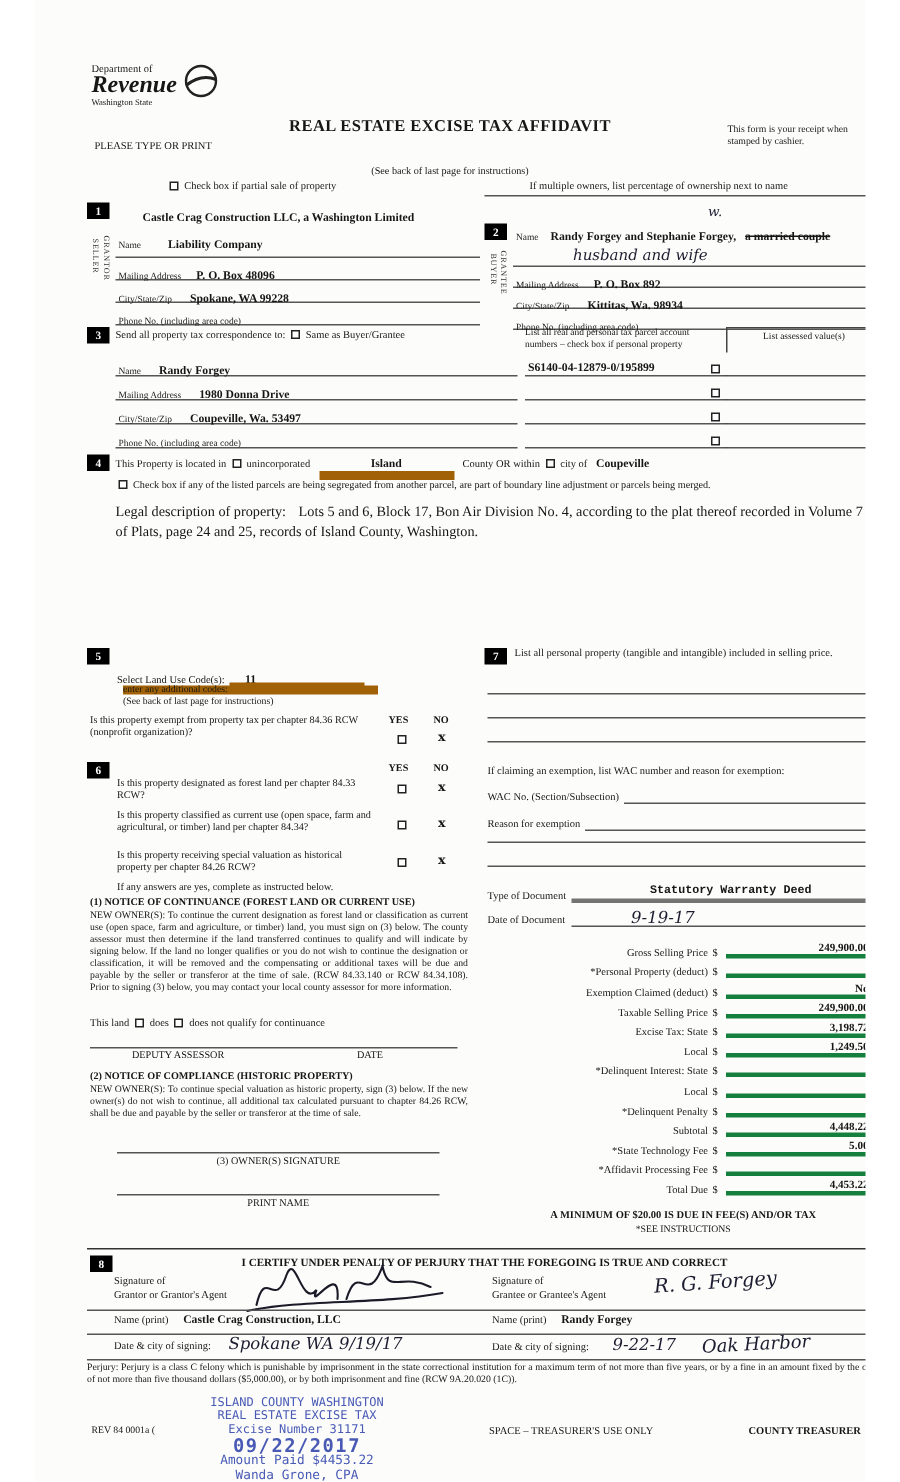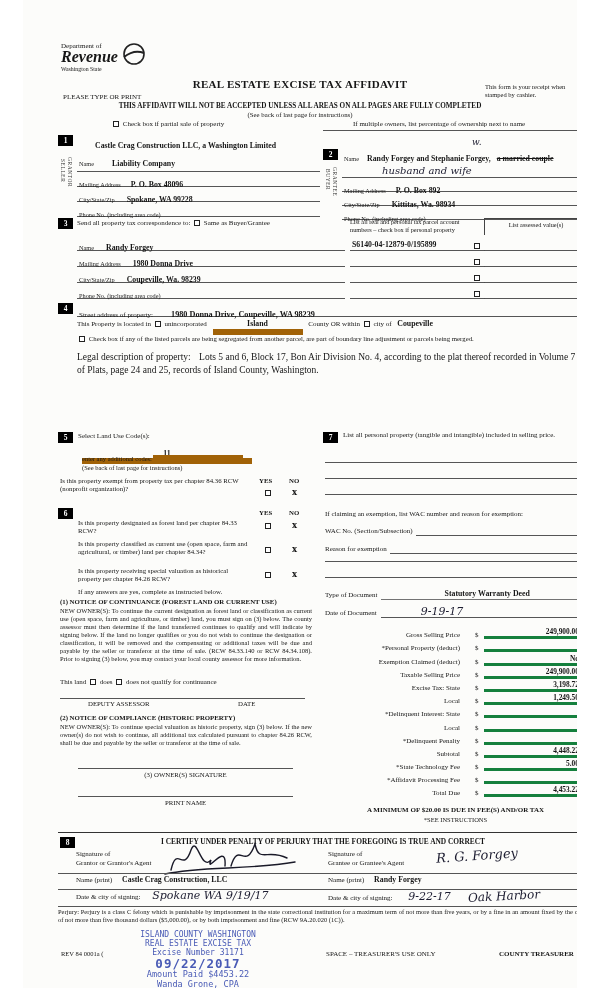--- a/index.html
+++ b/index.html
@@ -25,21 +25,21 @@
   .jus { text-align:justify; }
   .cb { display:inline-block; width:6px; height:6px; border:1px solid #222; background:#fff; vertical-align:-1px; margin:0 2px; }
   .badge { position:absolute; min-width:15px; height:11px; background:#000; color:#fff;
            font-size:7.5px; font-weight:bold; text-align:center; line-height:11px; padding:0 1px; }
   .vertlbl { position:absolute; writing-mode:vertical-rl; font-size:5.4px; letter-spacing:.6px; color:#333; }
   .frow { position:relative; border-bottom:1px solid #555; padding:1px 0 1px 2px; }
   .flbl { font-size:6.3px; color:#222; }
   .ulspan { display:inline-block; border-bottom:6px solid #a16207; }
   .blank { border-bottom:1px solid #555; height:13px; }
   .finrow { display:flex; align-items:flex-end; height:13.2px; font-size:7px; }
-  .finlbl { flex:0 0 150px; text-align:right; padding-right:15px; }
+  .finlbl { flex:0 0 150px; text-align:right; padding-right:3px; }
   .findollar { flex:0 0 9px; }
   .finval { flex:1; border-bottom:3px solid #15803d; text-align:right; font-weight:bold; font-size:7.4px; padding-right:6px; }
   .prow { display:flex; align-items:flex-end; height:16px; }
   .pcell { flex:1; border-bottom:1px solid #555; display:flex; align-items:flex-end; padding:0 2px 1px 2px; }
   .acell { flex:0 0 104px; border-left:1px solid #444; border-bottom:1px solid #555; }
   .yn { position:absolute; font-size:6.8px; font-weight:bold; }
   .ansx { font-weight:bold; font-size:8.5px; font-family:"DejaVu Serif", serif; }
   .stamp { color:#3a4db0; font-family:"DejaVu Sans Mono", monospace; text-align:center; opacity:.92; }
   .hr { position:absolute; border-top:1px solid #555; height:0; }
 </style>
@@ -58,21 +58,20 @@
       <svg width="26" height="26" viewBox="0 0 26 26">
         <circle cx="13" cy="12" r="10" fill="none" stroke="#222" stroke-width="1.6"></circle>
         <path d="M3,15 Q13,7 23,11" stroke="#222" stroke-width="2" fill="none"></path>
       </svg>
     </div>
   </div>
 
   <div class="abs c b" style="left:0;right:0;top:78px;font-size:11px;letter-spacing:.3px;">REAL ESTATE EXCISE TAX AFFIDAVIT</div>
   <div class="abs t7" style="left:40px;top:93px;">PLEASE TYPE OR PRINT</div>
   <div class="abs t65" style="left:462px;top:83px;width:102px;">This form is your receipt when stamped by cashier.</div>
-  <div class="abs c b" style="left:0;right:0;top:102px;font-size:7.2px;">THIS AFFIDAVIT WILL NOT BE ACCEPTED UNLESS ALL AREAS ON ALL PAGES ARE FULLY COMPLETED</div>
   <div class="abs c t68" style="left:0;right:0;top:111px;">(See back of last page for instructions)</div>
 
   <div class="abs t7" style="left:88px;top:120px;">
     <span class="cb"></span>
     <span>Check box if partial sale of property</span>
   </div>
   <div class="abs t7" style="left:330px;top:120px;">If multiple owners, list percentage of ownership next to name</div>
   <div class="hr" style="left:300px;top:130px;width:265px;"></div>
 
   <div class="abs" style="left:35px;top:133px;width:262px;">
@@ -136,21 +135,21 @@
       <div class="frow" style="height:16px;">
         <span class="flbl">Name</span>
         <span class="typed" style="margin-left:8px;">Randy Forgey</span>
       </div>
       <div class="frow" style="height:16px;">
         <span class="flbl">Mailing Address</span>
         <span class="typed" style="margin-left:8px;">1980 Donna Drive</span>
       </div>
       <div class="frow" style="height:16px;">
         <span class="flbl">City/State/Zip</span>
-        <span class="typed" style="margin-left:8px;">Coupeville, Wa. 98239</span>
+        <span class="typed" style="margin-left:8px;">Coupeville, Wa. 53497</span>
       </div>
       <div class="frow" style="height:16px;">
         <span class="flbl">Phone No. (including area code)</span>
       </div>
     </div>
 
     <div class="abs" style="left:292px;top:0;width:238px;">
       <div style="display:flex;">
         <div class="t63" style="flex:1;height:17px;padding-right:4px;">List all real and personal tax parcel account numbers – check box if personal property</div>
         <div class="t63 c" style="flex:0 0 104px;border:1px solid #444;border-bottom:none;height:17px;padding-top:2px;">List assessed value(s)</div>
@@ -178,24 +177,20 @@
         <div class="pcell">
             <span class="cb" style="margin-left:auto;"></span>
           </div>
         <div class="acell"></div>
       </div>
     </div>
   </div>
 
   <div class="abs" style="left:35px;top:302px;width:530px;">
     <div class="badge" style="left:0;top:1px;">4</div>
-    <div class="frow" style="height:15px;margin-left:19px;">
-      <span class="t7">Street address of property:</span>
-      <span class="typed9" style="margin-left:14px;">1980 Donna Drive, Coupeville, WA  98239</span>
-    </div>
     <div class="t7" style="height:15px;margin-left:19px;padding-top:3px;">
       <span>This Property is located in</span>
       <span class="cb"></span>
       <span>unincorporated</span>
       <span class="ulspan typed c" style="width:90px;margin:0 4px;">Island</span>
       <span>County OR within</span>
       <span class="cb"></span>
       <span>city of</span>
       <span class="typed" style="margin-left:4px;">Coupeville</span>
     </div>
@@ -205,21 +200,21 @@
     </div>
     <div class="t95" style="margin:6px 0 0 19px;width:505px;">
       <span>Legal description of property:</span>
       <span style="margin-left:6px;">Lots 5 and 6, Block 17, Bon Air Division No. 4, according to the plat thereof recorded in Volume 7 of Plats, page 24 and 25, records of Island County, Washington.</span>
     </div>
   </div>
 
   <div class="abs" style="left:35px;top:430px;width:256px;">
 
     <div class="badge" style="left:0;top:2px;">5</div>
-    <div class="abs t7" style="left:20px;top:2px;">Select Land Use Code(s):</div>
+    <div class="abs t7" style="left:20px;top:19px;">Select Land Use Code(s):</div>
     <div class="abs" style="left:24px;top:12px;">
       <span class="ulspan typed" style="width:170px;">11</span>
     </div>
     <div class="abs t65" style="left:24px;top:25px;">
       <span>enter any additional codes:</span>
       <span class="ulspan" style="width:90px;"></span>
     </div>
     <div class="abs t65" style="left:24px;top:34px;">(See back of last page for instructions)</div>
 
     <span class="yn" style="left:201px;top:47px;">YES</span>
@@ -284,21 +279,21 @@
     </div>
     <div class="abs t7" style="left:2px;top:115px;width:260px;display:flex;align-items:flex-end;">
       <span>Reason for exemption</span>
       <span style="flex:1;border-bottom:1px solid #555;height:9px;margin-left:3px;"></span>
     </div>
     <div class="abs blank" style="left:2px;top:120px;width:260px;height:12px;"></div>
     <div class="abs blank" style="left:2px;top:136px;width:260px;height:12px;"></div>
 
     <div class="abs t7" style="left:2px;top:160px;width:260px;display:flex;align-items:flex-end;">
       <span>Type of Document</span>
-      <span class="typed" style="flex:1;border-bottom:1px solid #737373;margin-left:4px;padding-left:8px;">Statutory Warranty Deed</span>
+      <span class="typed" style="flex:1;border-bottom:3px solid #737373;margin-left:4px;padding-left:8px;font-family:Liberation Mono, monospace;">Statutory Warranty Deed</span>
     </div>
     <div class="abs t7" style="left:2px;top:178px;width:260px;display:flex;align-items:flex-end;">
       <span>Date of Document</span>
       <span class="hand" style="flex:1;border-bottom:1px solid #555;margin-left:4px;padding-left:40px;font-size:11px;">9-19-17</span>
     </div>
 
     <div class="abs" style="left:2px;top:196px;width:260px;">
       <div class="finrow">
           <span class="finlbl">Gross Selling Price</span>
           <span class="findollar">$</span>

